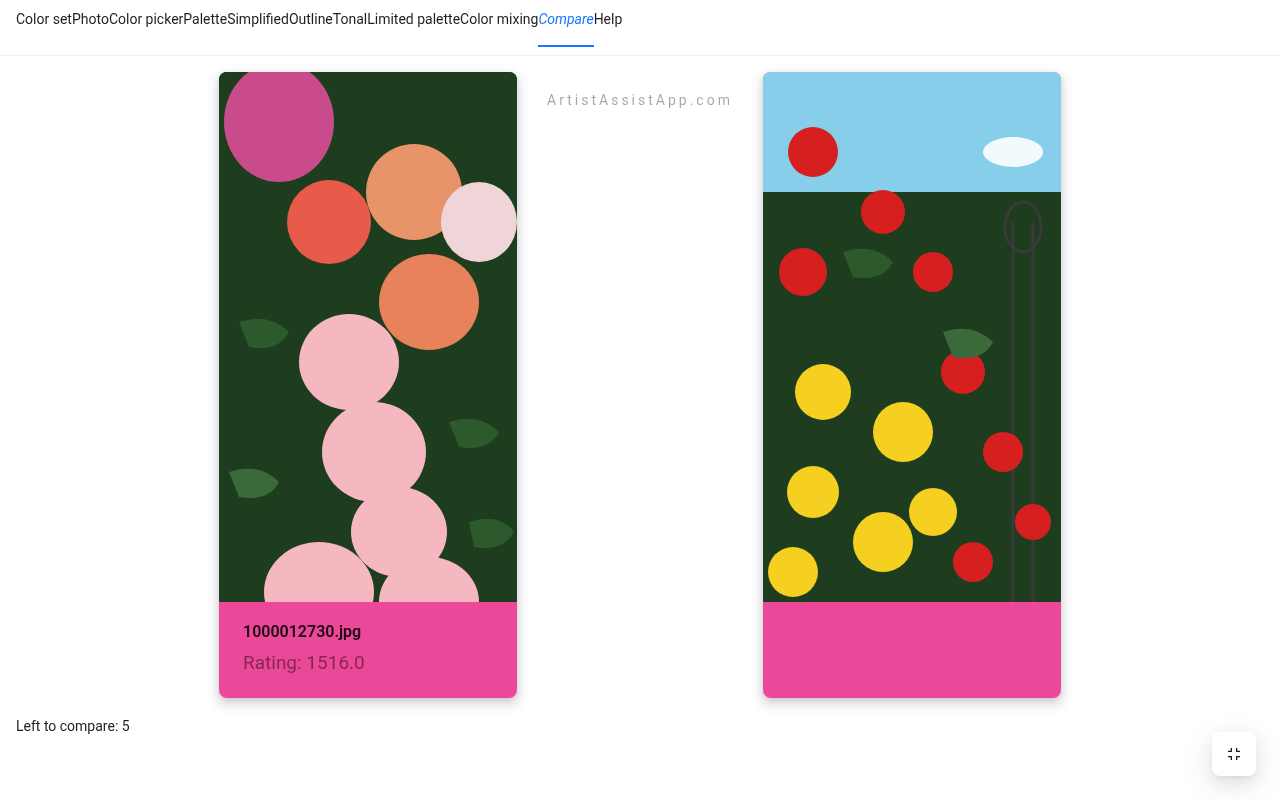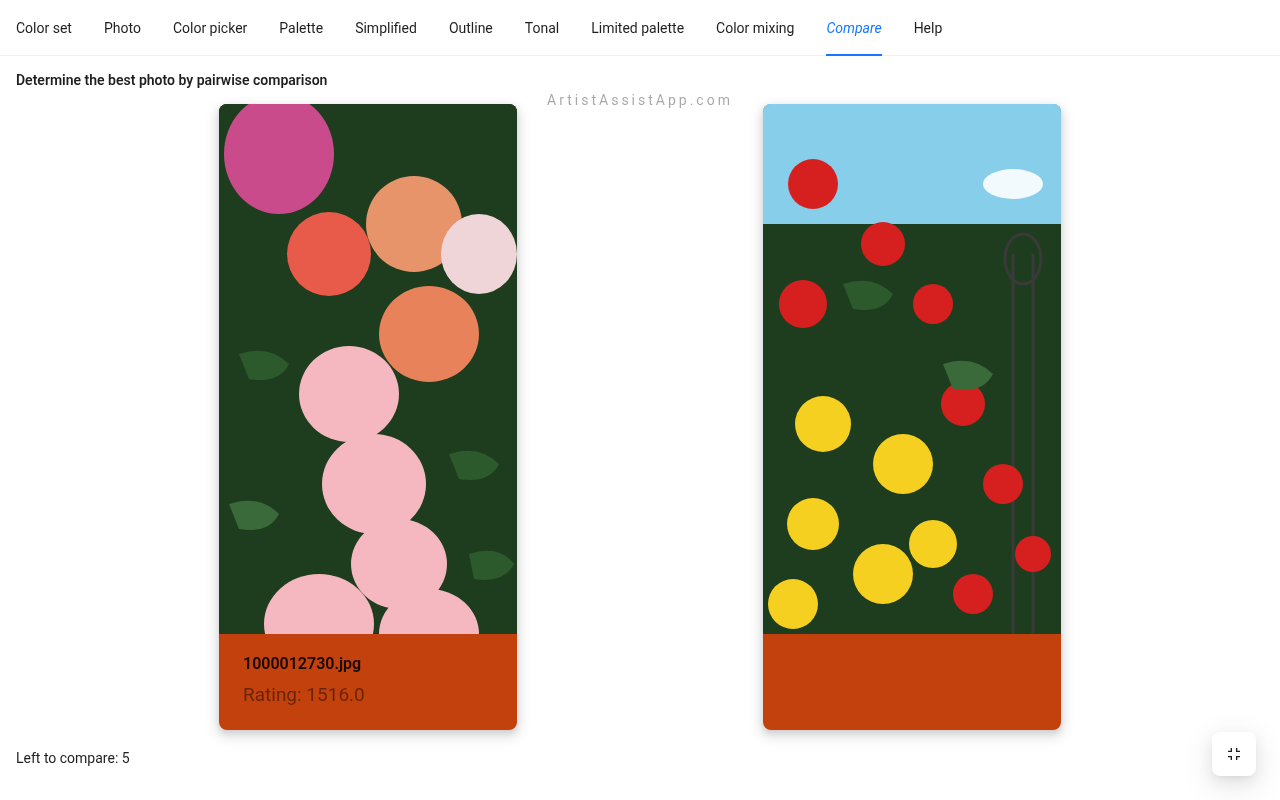--- a/index.html
+++ b/index.html
@@ -12,24 +12,23 @@
       background: #fff;
       color: rgba(0, 0, 0, 0.88);
       width: 1280px;
       height: 800px;
       overflow: hidden;
       position: relative;
     }
     .tabs {
       display: flex;
       border-bottom: 1px solid #f0f0f0;
-      padding: 0 16px;
+      padding: 8px 16px;
       height: 56px;
-      align-items: flex-start;
-      gap: 32px;
+      align-items: flex-end;
     }
     .tab {
       font-size: 14px;
       color: rgba(0, 0, 0, 0.88);
       cursor: pointer;
       height: 56px;
       display: flex;
       align-items: center;
       position: relative;
     }
@@ -68,21 +67,21 @@
       display: flex;
       justify-content: space-around;
       gap: 40px;
       padding: 0 100px;
     }
     .card {
       width: 298px;
       border-radius: 8px;
       overflow: hidden;
       box-shadow: 0 1px 2px -2px rgba(0,0,0,0.16), 0 3px 6px 0 rgba(0,0,0,0.12), 0 5px 12px 4px rgba(0,0,0,0.09);
-      background: #c2410c;
+      background: #ec4899;
       cursor: pointer;
     }
     .card-img {
       width: 100%;
       height: 530px;
       display: block;
     }
     .card-body {
       padding: 20px 24px 24px;
     }
@@ -143,21 +142,20 @@
     <div class="tab">Tonal</div>
     <div class="tab">Limited palette</div>
     <div class="tab">Color mixing</div>
     <div class="tab active">Compare</div>
     <div class="tab">Help</div>
   </div>
 
 <div class="brand">ArtistAssistApp.com</div>
 
 <div class="content">
-  <div class="heading">Determine the best photo by pairwise comparison</div>
 
   <div class="compare-row">
     <div class="card">
       <svg class="card-img photo-left" viewBox="0 0 298 530" preserveAspectRatio="xMidYMid slice">
         <rect width="298" height="530" fill="#1e3d1e"></rect>
         <ellipse cx="60" cy="50" rx="55" ry="60" fill="#c94b8c"></ellipse>
         <ellipse cx="195" cy="120" rx="48" ry="48" fill="#e8946a"></ellipse>
         <ellipse cx="110" cy="150" rx="42" ry="42" fill="#e85a4a"></ellipse>
         <ellipse cx="210" cy="230" rx="50" ry="48" fill="#e8825a"></ellipse>
         <ellipse cx="260" cy="150" rx="38" ry="40" fill="#f0d5d8"></ellipse>

